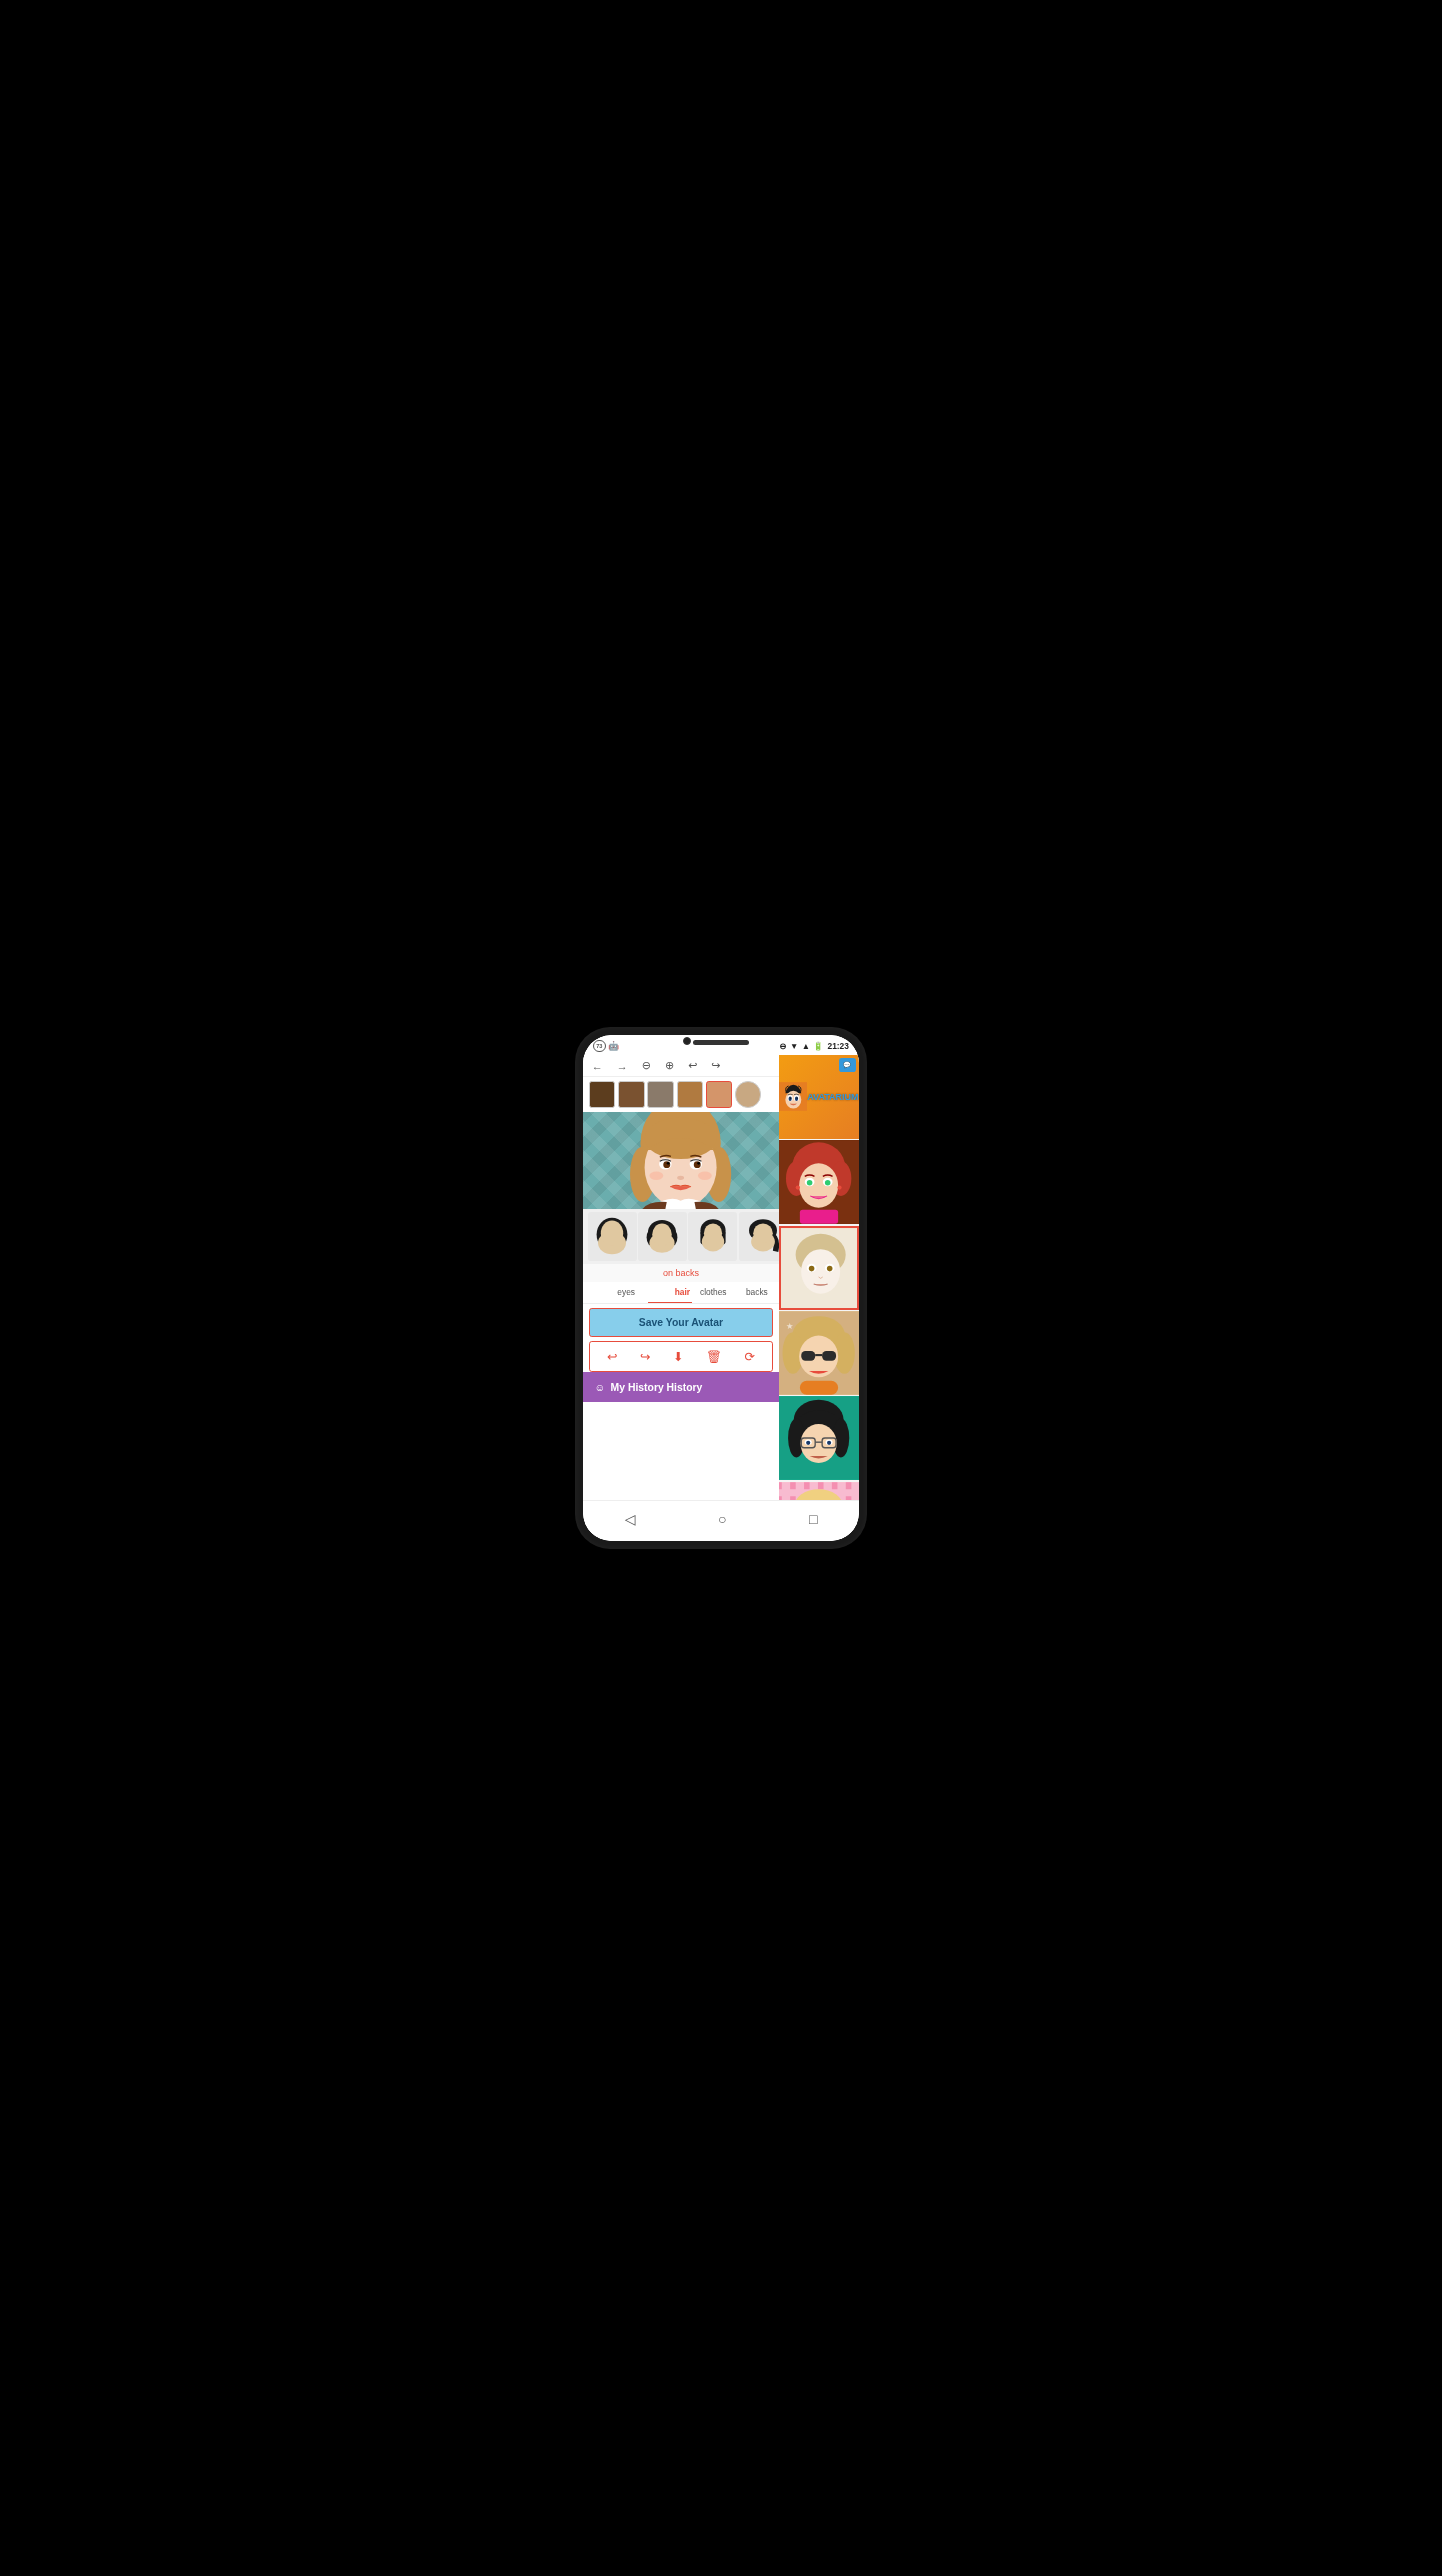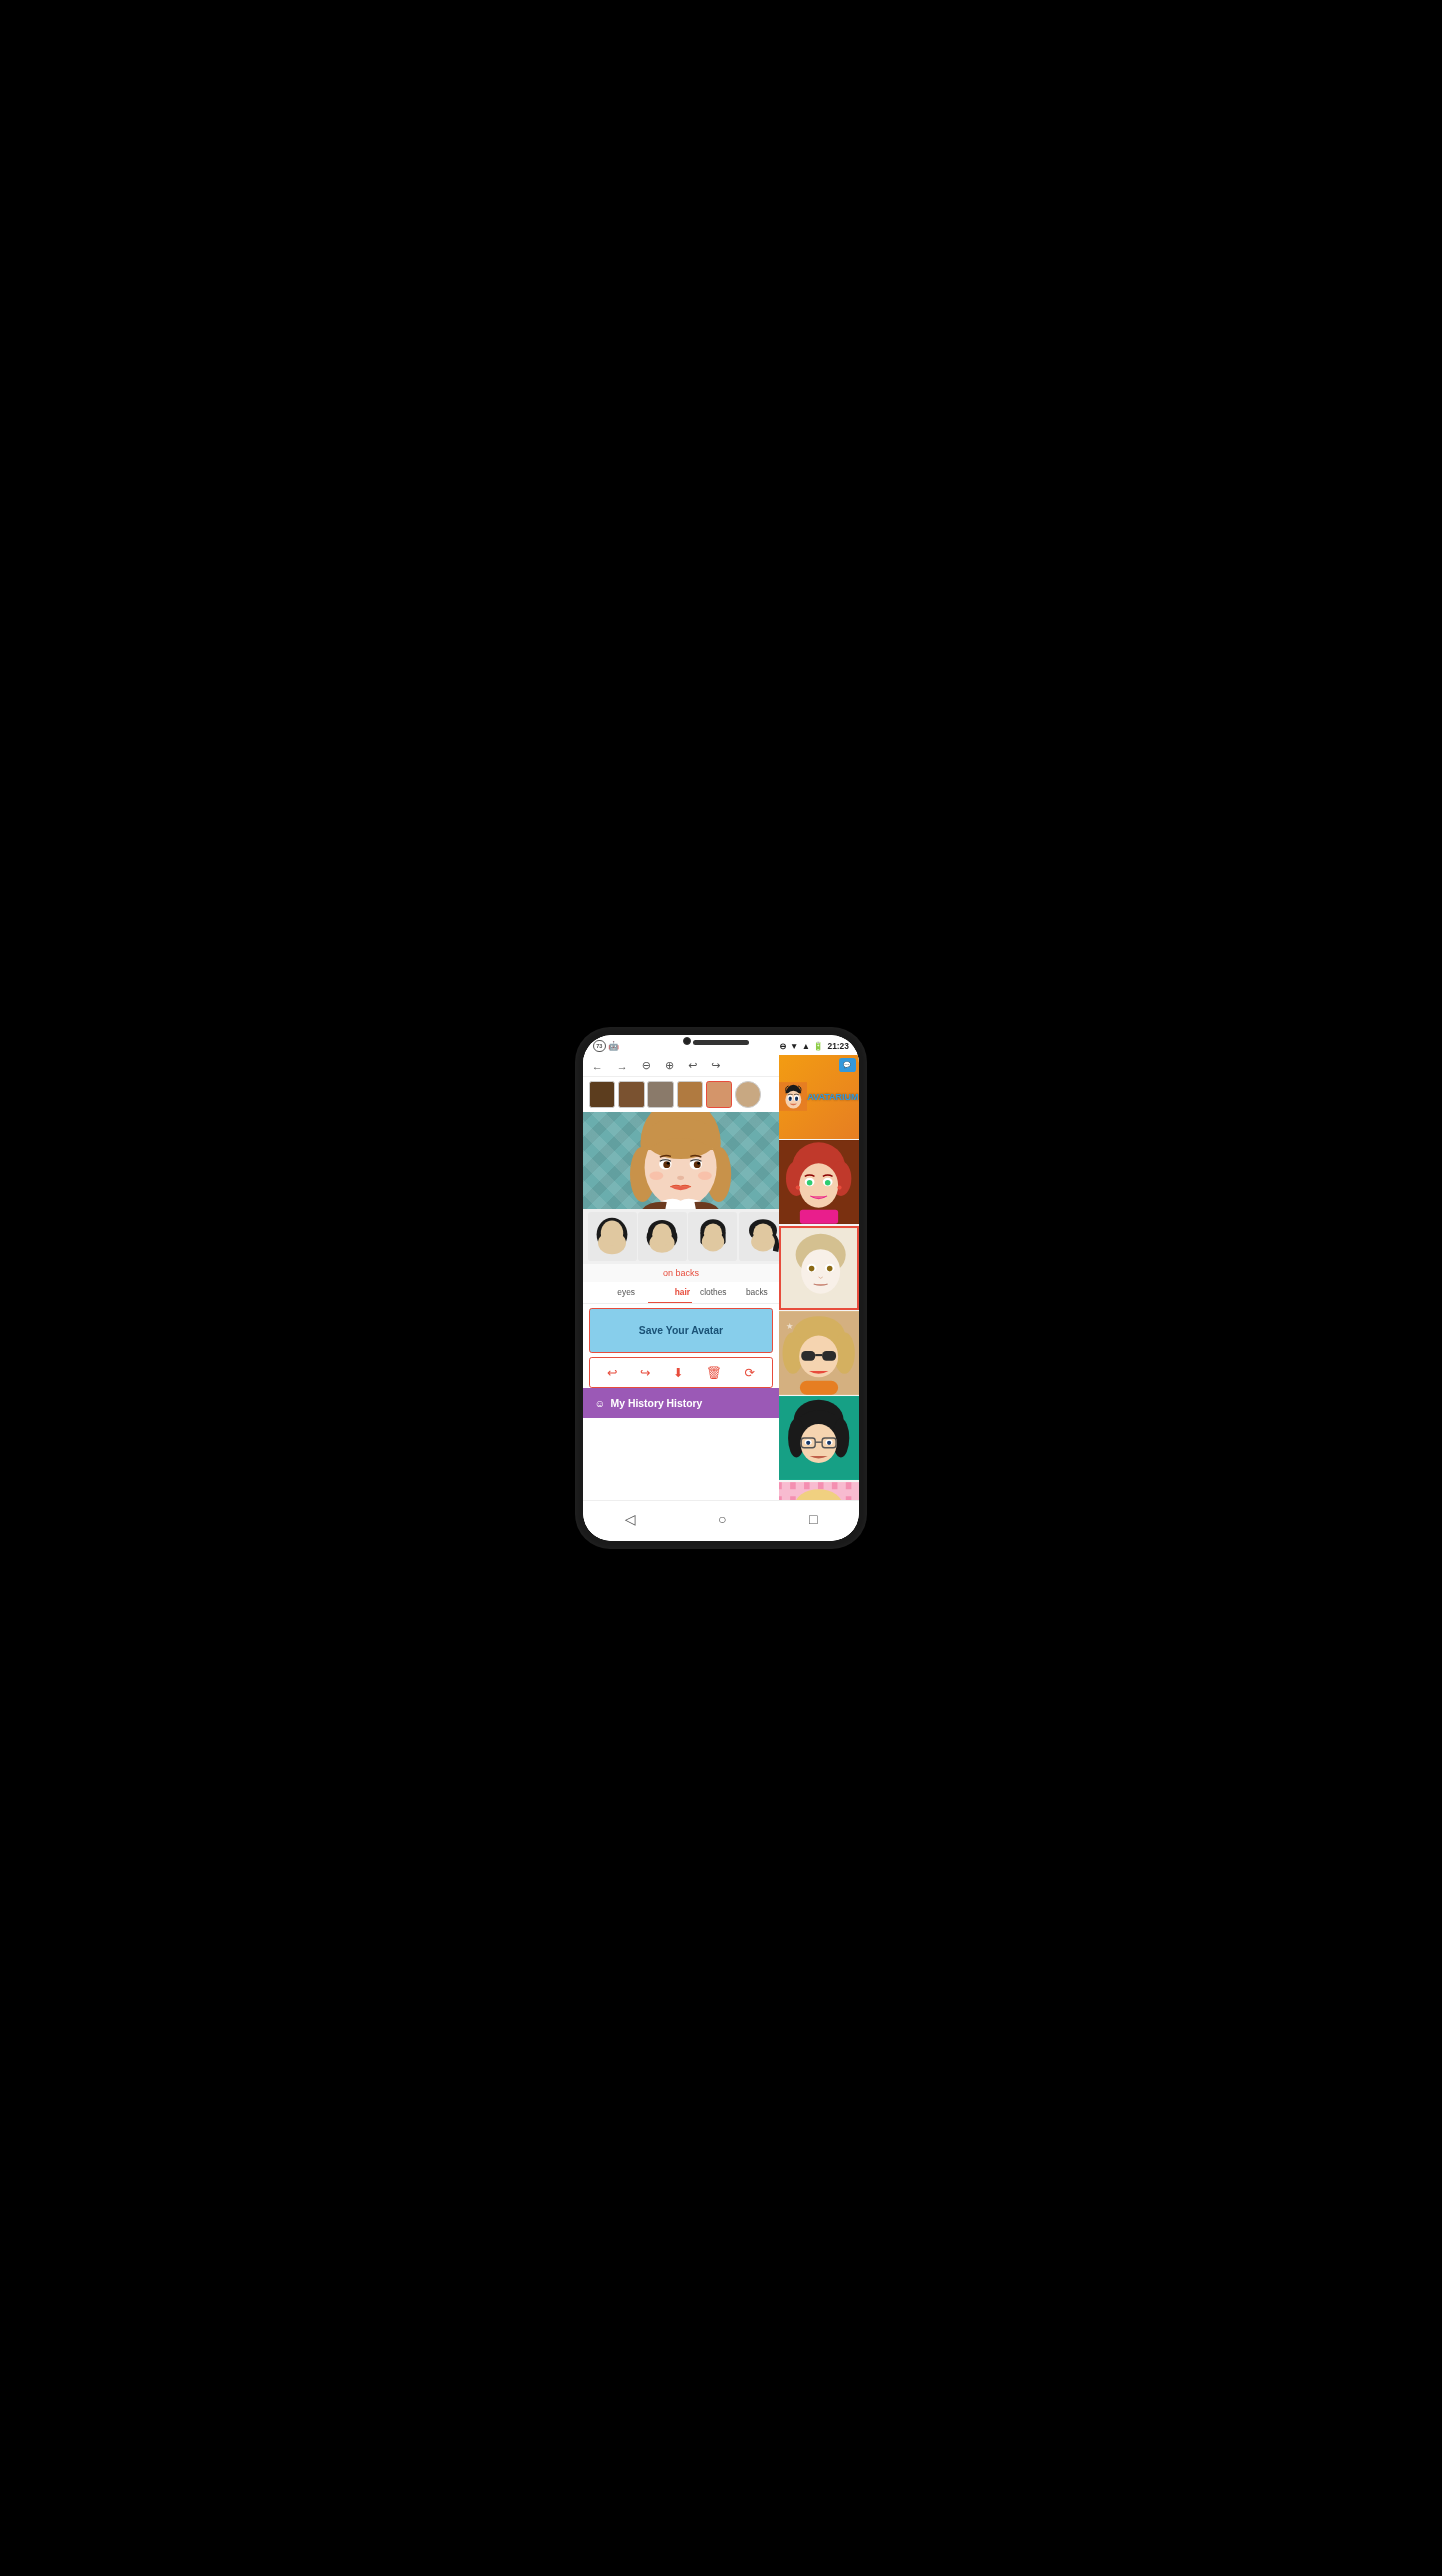--- a/index.html
+++ b/index.html
@@ -235,21 +235,21 @@
       text-align: right;
     }
 
     
     .save-btn-wrapper {
       padding: 4.2px 5.6px;
       flex-shrink: 0;
     }
     .save-btn {
       width: 100%;
-      padding: 16px;
+      padding: 8px;
       background: #87ceeb;
       border: 1.4px solid #e74c3c;
       border-radius: 2.8px;
       color: #1a5276;
       font-size: 10.4px;
       font-weight: bold;
       cursor: pointer;
       text-align: center;
     }
 

